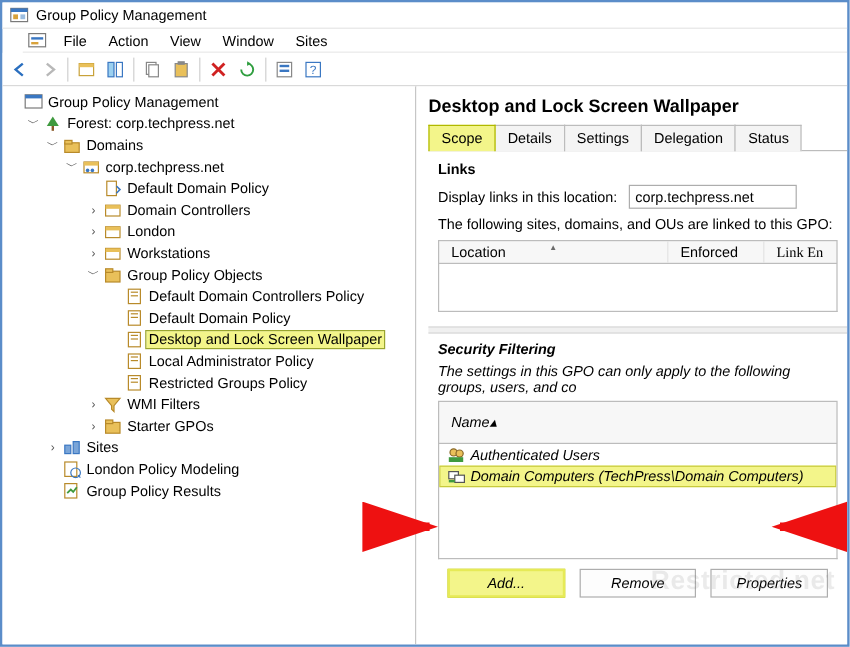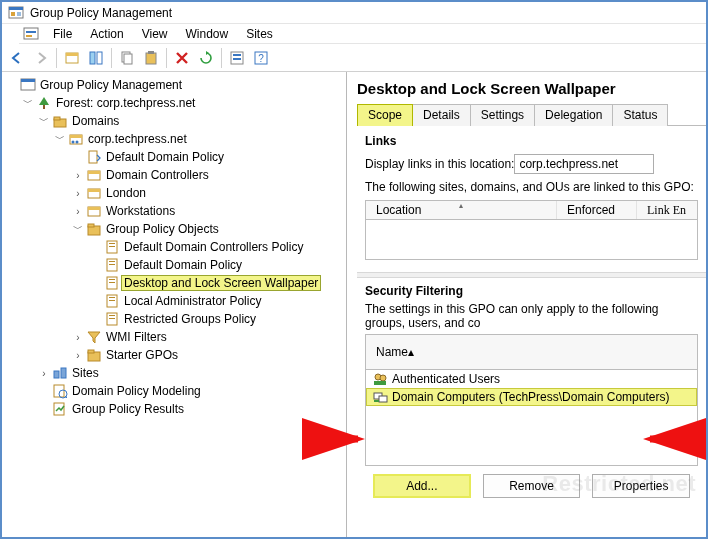--- a/index.html
+++ b/index.html
@@ -78,29 +78,29 @@
   .children.deep { padding-left: 18px; }
   .row.sel .label { background:#f3f58a; outline:1px solid #99a52f; }
   
   .detail-inner { padding: 6px 0 0 10px; }
   .detail-title { font-size:15px; font-weight:700; margin: 2px 0 6px 0; }
   .tabs { display:flex; border-bottom:1px solid #bcbcbc; }
   .tab { padding:3px 10px 4px; border:1px solid #bcbcbc; border-bottom:none; margin-right:-1px; background:#f4f4f4; position:relative; top:1px; cursor:default;}
   .tab.active { background:#f3f58a; border-color:#b0b800 #b0b800 #fff #b0b800; z-index:2; }
   .section { padding: 6px 8px 6px 8px; }
   .section h4 { margin:2px 0 6px 0; font-size:12px; font-weight:700; }
-  .linksrow { display:flex; align-items:center; margin-bottom:6px;}
+  .linksrow { display:flex; align-items:center; gap:10px; margin-bottom:6px;}
   .linksrow input { width:140px; height:20px; border:1px solid #adadad; padding:1px 4px; font:inherit; }
   .listhdr { display:flex; border:1px solid #bcbcbc; background:#f7f7f7; height:20px; align-items:center; font-size:12px;}
   .listhdr .col { padding:0 10px; border-right:1px solid #e3e3e3; height:100%; display:flex; align-items:center; position:relative;}
   .listhdr .col:last-child{ border-right:none; min-width:0;font-family:Liberation Serif, serif; }
   .listhdr .sortarrow { position:absolute; left:50%; top:0; transform:translateX(-50%); font-size:8px; color:#6b6b6b;}
   .listbody { border:1px solid #bcbcbc; border-top:none; height:40px; background:#fff; }
   .divider { height:6px; background:#f0f0f0; border-top:1px solid #d8d8d8; border-bottom:1px solid #d8d8d8; margin: 6px 0 2px 0;}
-  .secfilt { padding: 2px 8px 0 8px; }
+  .secfilt { padding: 2px 8px 0 8px; font-style: italic; }
   .secfilt h4 { margin:2px 0 4px 0; font-size:12px; font-weight:700;}
   .namehdr { display:flex; border:1px solid #bcbcbc; background:#f7f7f7; height:36px; align-items:center;}
   .namehdr .ncol { padding:0 10px; flex:1; position:relative;}
   .sfbody { border:1px solid #bcbcbc; border-top:none; background:#fff; height:96px; overflow:hidden;}
   .sfrow { display:flex; align-items:center; height:18px; padding:0 6px; gap:4px;}
   .sfrow.hl { background:#f3f58a; outline:1px solid #c7ca3c; outline-offset:-1px;}
   .buttons { display:flex; gap:12px; padding: 8px 8px 6px 8px;}
   .btn { width:104px; height:24px; border:1px solid #adadad; background:#fdfdfd; font:inherit; cursor:default;}
   .btn.hl { background:#f3f58a; border-color:#b0b800; outline:2px solid #e6ea57; outline-offset:-2px;}
   
@@ -393,21 +393,21 @@
           </div>
           <div class="row">
             <span class="twisty"></span>
             <span class="nodicon">
                 <svg width="16" height="16">
                   <rect x="2" y="2" width="10" height="12" fill="#fff" stroke="#b88a2a"></rect>
                   <circle cx="11" cy="11" r="4" fill="none" stroke="#3a77c2"></circle>
                   <path d="M13 13 L15 15" stroke="#3a77c2"></path>
                 </svg>
               </span>
-            <span class="label">Domain Policy Modeling</span>
+            <span class="label">London Policy Modeling</span>
           </div>
           <div class="row">
             <span class="twisty"></span>
             <span class="nodicon">
                 <svg width="16" height="16">
                   <rect x="2" y="2" width="10" height="12" fill="#fff" stroke="#b88a2a"></rect>
                   <path d="M4 10 L7 7 L9 9 L12 5" fill="none" stroke="#3f9a3f" stroke-width="1.5"></path>
                 </svg>
               </span>
             <span class="label">Group Policy Results</span>

